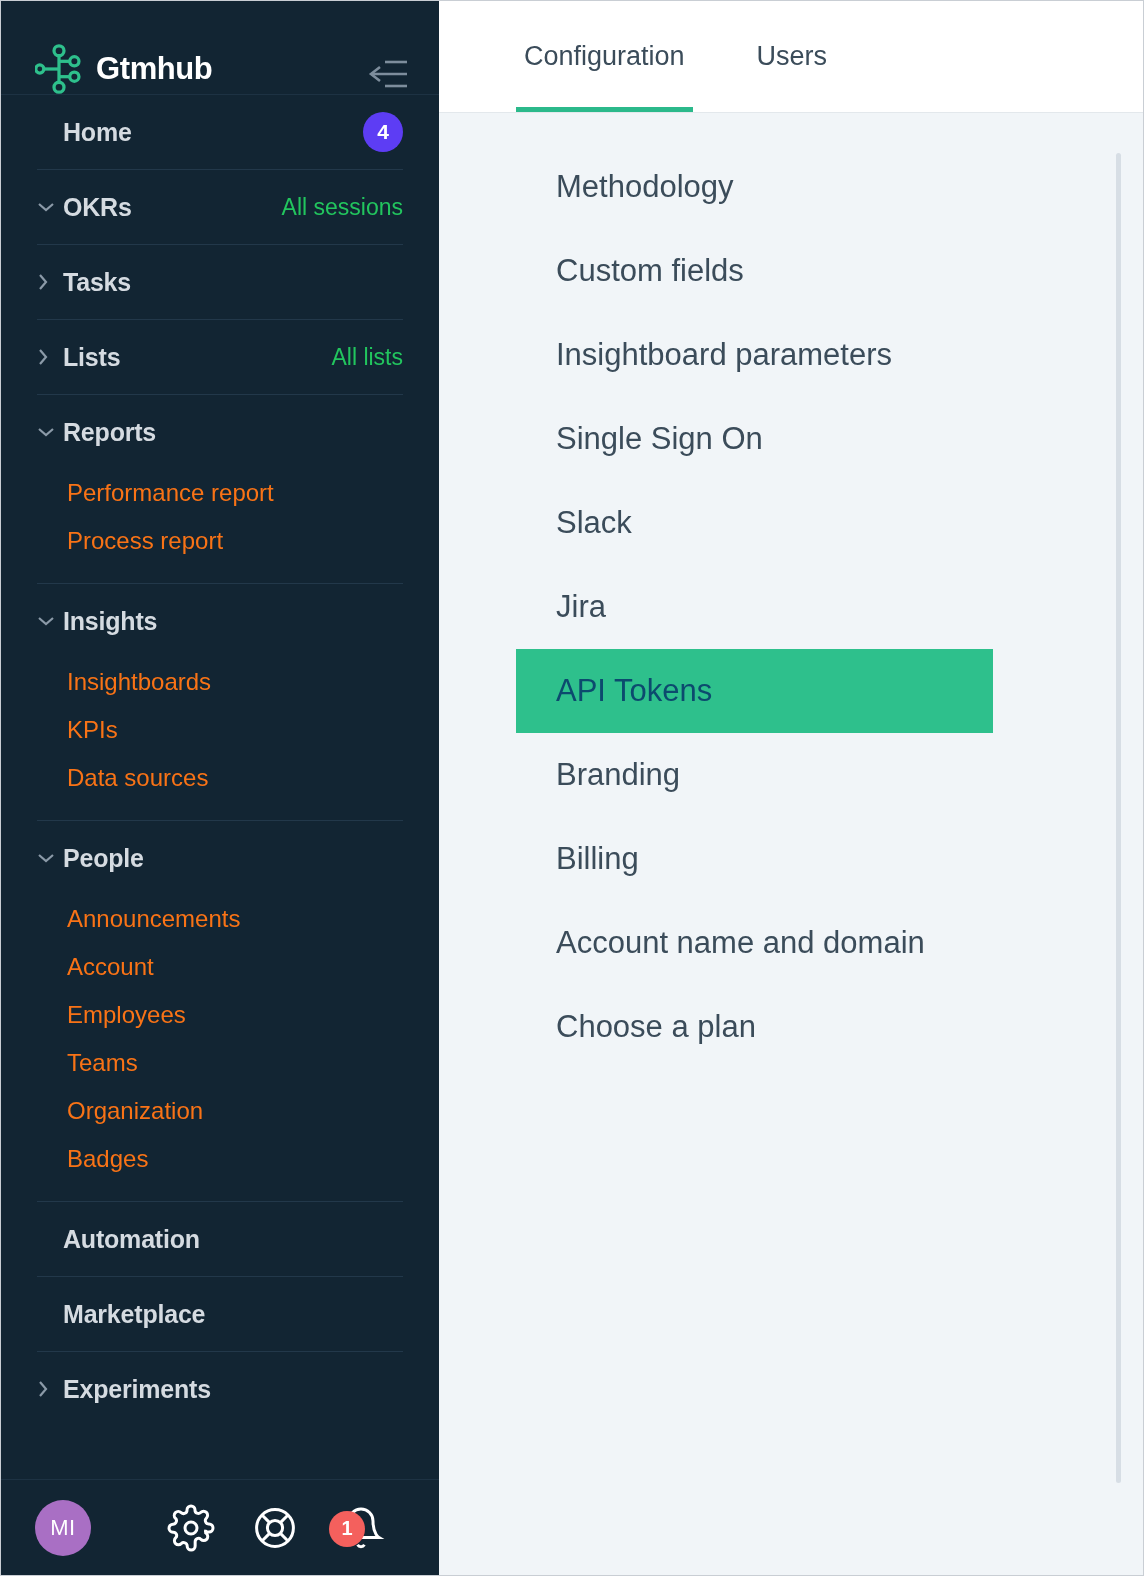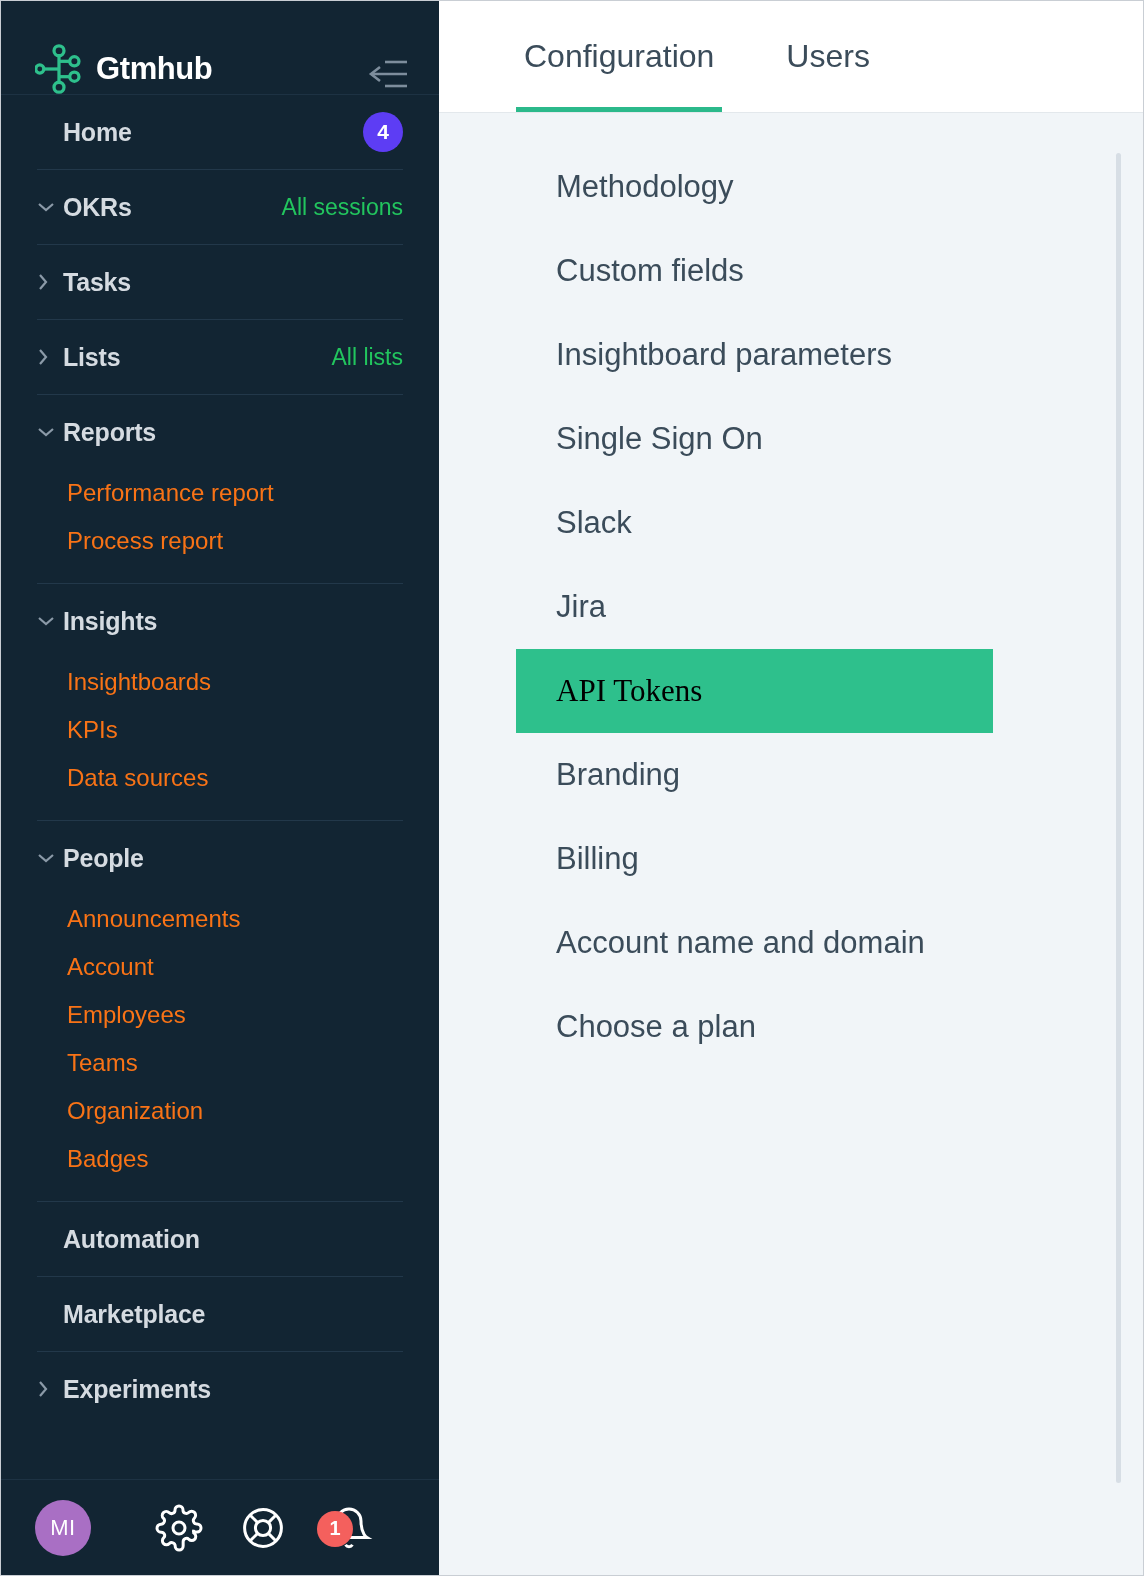--- a/index.html
+++ b/index.html
@@ -108,21 +108,21 @@
     white-space:nowrap;
   }
 
   
   .sb-footer {
     flex:0 0 96px;
     height:96px;
     border-top:1px solid #1d3243;
     display:flex;
     align-items:center;
-    padding:0 44px 0 34px;
+    padding:0 32px 0 34px;
     justify-content:center;
   }
   .avatar {
     width:56px; height:56px;
     border-radius:50%;
     background:#A96FC4;
     color:#ffffff;
     font-size:22px;
     display:flex; align-items:center; justify-content:center;
     letter-spacing:0.5px;
@@ -168,21 +168,21 @@
     border-bottom:1px solid #e3e8ec;
   }
   .tab {
     position:relative;
     padding:0 8px;
     margin-right:56px;
     height:111px;
     display:flex;
     align-items:center;
     color:#3b4c5a;
-    font-size:32px;
+    font-size:27px;
     cursor:pointer;
     white-space:nowrap;
   }
   .tab.active::after {
     content:"";
     position:absolute;
     left:0; right:0; bottom:0;
     height:5px;
     background:#2BB98B;
   }
@@ -200,22 +200,21 @@
     align-items:center;
     padding-left:40px;
     color:#3b4c5a;
     font-size:31px;
     cursor:pointer;
     width:477px;
     white-space:nowrap;
   }
   .setting-item.selected {
     background:#2EC08C;
-    color:#000000;
-    font-family:Liberation Serif, serif;
+    color:#0c4a6e;
   }
 
   .scrollbar-track {
     position:absolute;
     right:22px;
     top:40px;
     bottom:40px;
     width:5px;
     background:transparent;
   }

